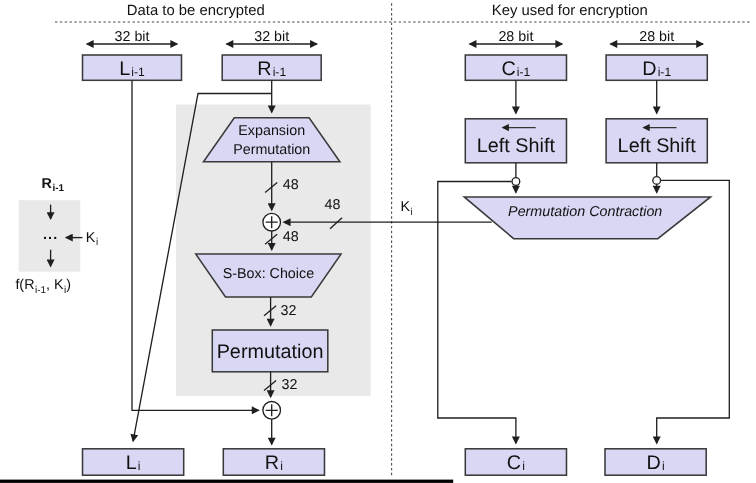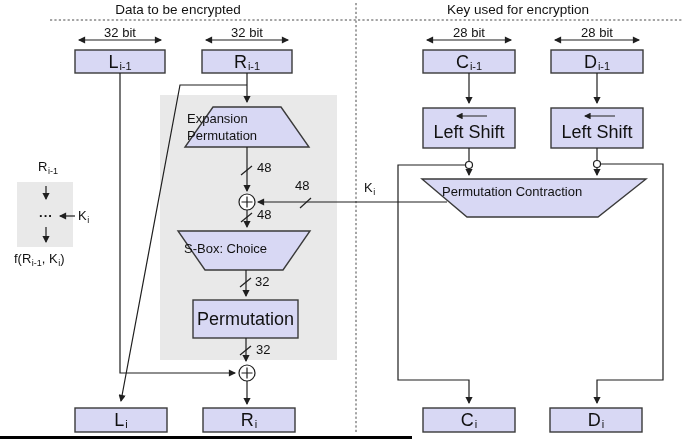--- a/index.html
+++ b/index.html
@@ -13,21 +13,21 @@
   .wire-thin{stroke:#333; stroke-width:1.1; fill:none;}
   .node{fill:#fff; stroke:var(--line); stroke-width:1.2;}
   marker path{fill:var(--line);}
   .lbl{position:absolute; white-space:nowrap; font-size:13px; line-height:14px;}
   .center{transform:translateX(-50%);}
   .t-title{font-size:13.5px;}
   .reg-label{position:absolute; display:flex; align-items:center; justify-content:center;
              font-size:18px; line-height:18px;}
   .sub{font-size:11px; position:relative; top:4px; margin-left:1px;}
   .sub-s{font-size:9px; position:relative; top:3px; margin-left:0.5px;}
-  .blk2{position:absolute; text-align:left; font-size:13px; line-height:16.5px;}
+  .blk2{position:absolute; text-align:center; font-size:13px; line-height:16.5px;}
   .blk2.pc{line-height:15.5px;}
   .big-label{position:absolute; display:flex; align-items:center; justify-content:center;
              font-size:18px; line-height:18px;}
   .ls-label{position:absolute; display:flex; align-items:flex-end; justify-content:center;
             font-size:18px; line-height:18px; padding-bottom:7px; box-sizing:border-box;}
   .legend-dots{font-weight:bold; letter-spacing:1px; font-size:13px;}
 </style>
 </head>
 <body>
 
@@ -158,29 +158,29 @@
   <div class="blk2" style="left:187px; top:111px; width:120px;">
     <div>Expansion</div>
     <div>Permutation</div>
   </div>
   <div class="blk2" style="left:184px; top:241px; width:120px;">
     <div>S-Box: Choice</div>
   </div>
   <div class="big-label" style="left:193px; top:300px; width:105px; height:38px;">Permutation</div>
   <div class="ls-label" style="left:423px; top:108px; width:92px; height:40px;">Left Shift</div>
   <div class="ls-label" style="left:551px; top:108px; width:92px; height:40px;">Left Shift</div>
-  <div class="blk2 pc" style="left:442px; top:184px; width:180px;">
+  <div class="blk2 pc" style="left:442px; top:184px; width:180px;font-style:italic;">
     <div>Permutation Contraction</div>
   </div>
 
   <div class="lbl" style="left:257px; top:161px;">48</div>
   <div class="lbl" style="left:295px; top:179px;">48</div>
   <div class="lbl" style="left:257px; top:208px;">48</div>
   <div class="lbl" style="left:255px; top:275px;">32</div>
   <div class="lbl" style="left:256px; top:343px;">32</div>
   <div class="lbl" style="left:364px; top:181px;"><span>K</span><span class="sub-s">i</span></div>
 
-  <div class="lbl center" style="left:48px; top:160px;"><span>R</span><span class="sub-s">i-1</span></div>
+  <div class="lbl center" style="left:48px; top:160px;font-weight:bold;"><span>R</span><span class="sub-s">i-1</span></div>
   <div class="lbl center legend-dots" style="left:46px; top:206px;">...</div>
   <div class="lbl" style="left:78px; top:209px;"><span>K</span><span class="sub-s">i</span></div>
   <div class="lbl" style="left:14px; top:252px;"><span>f(R</span><span class="sub-s">i-1</span><span>, K</span><span class="sub-s">i</span><span>)</span></div>
 
 </div>
 
 </body></html>

